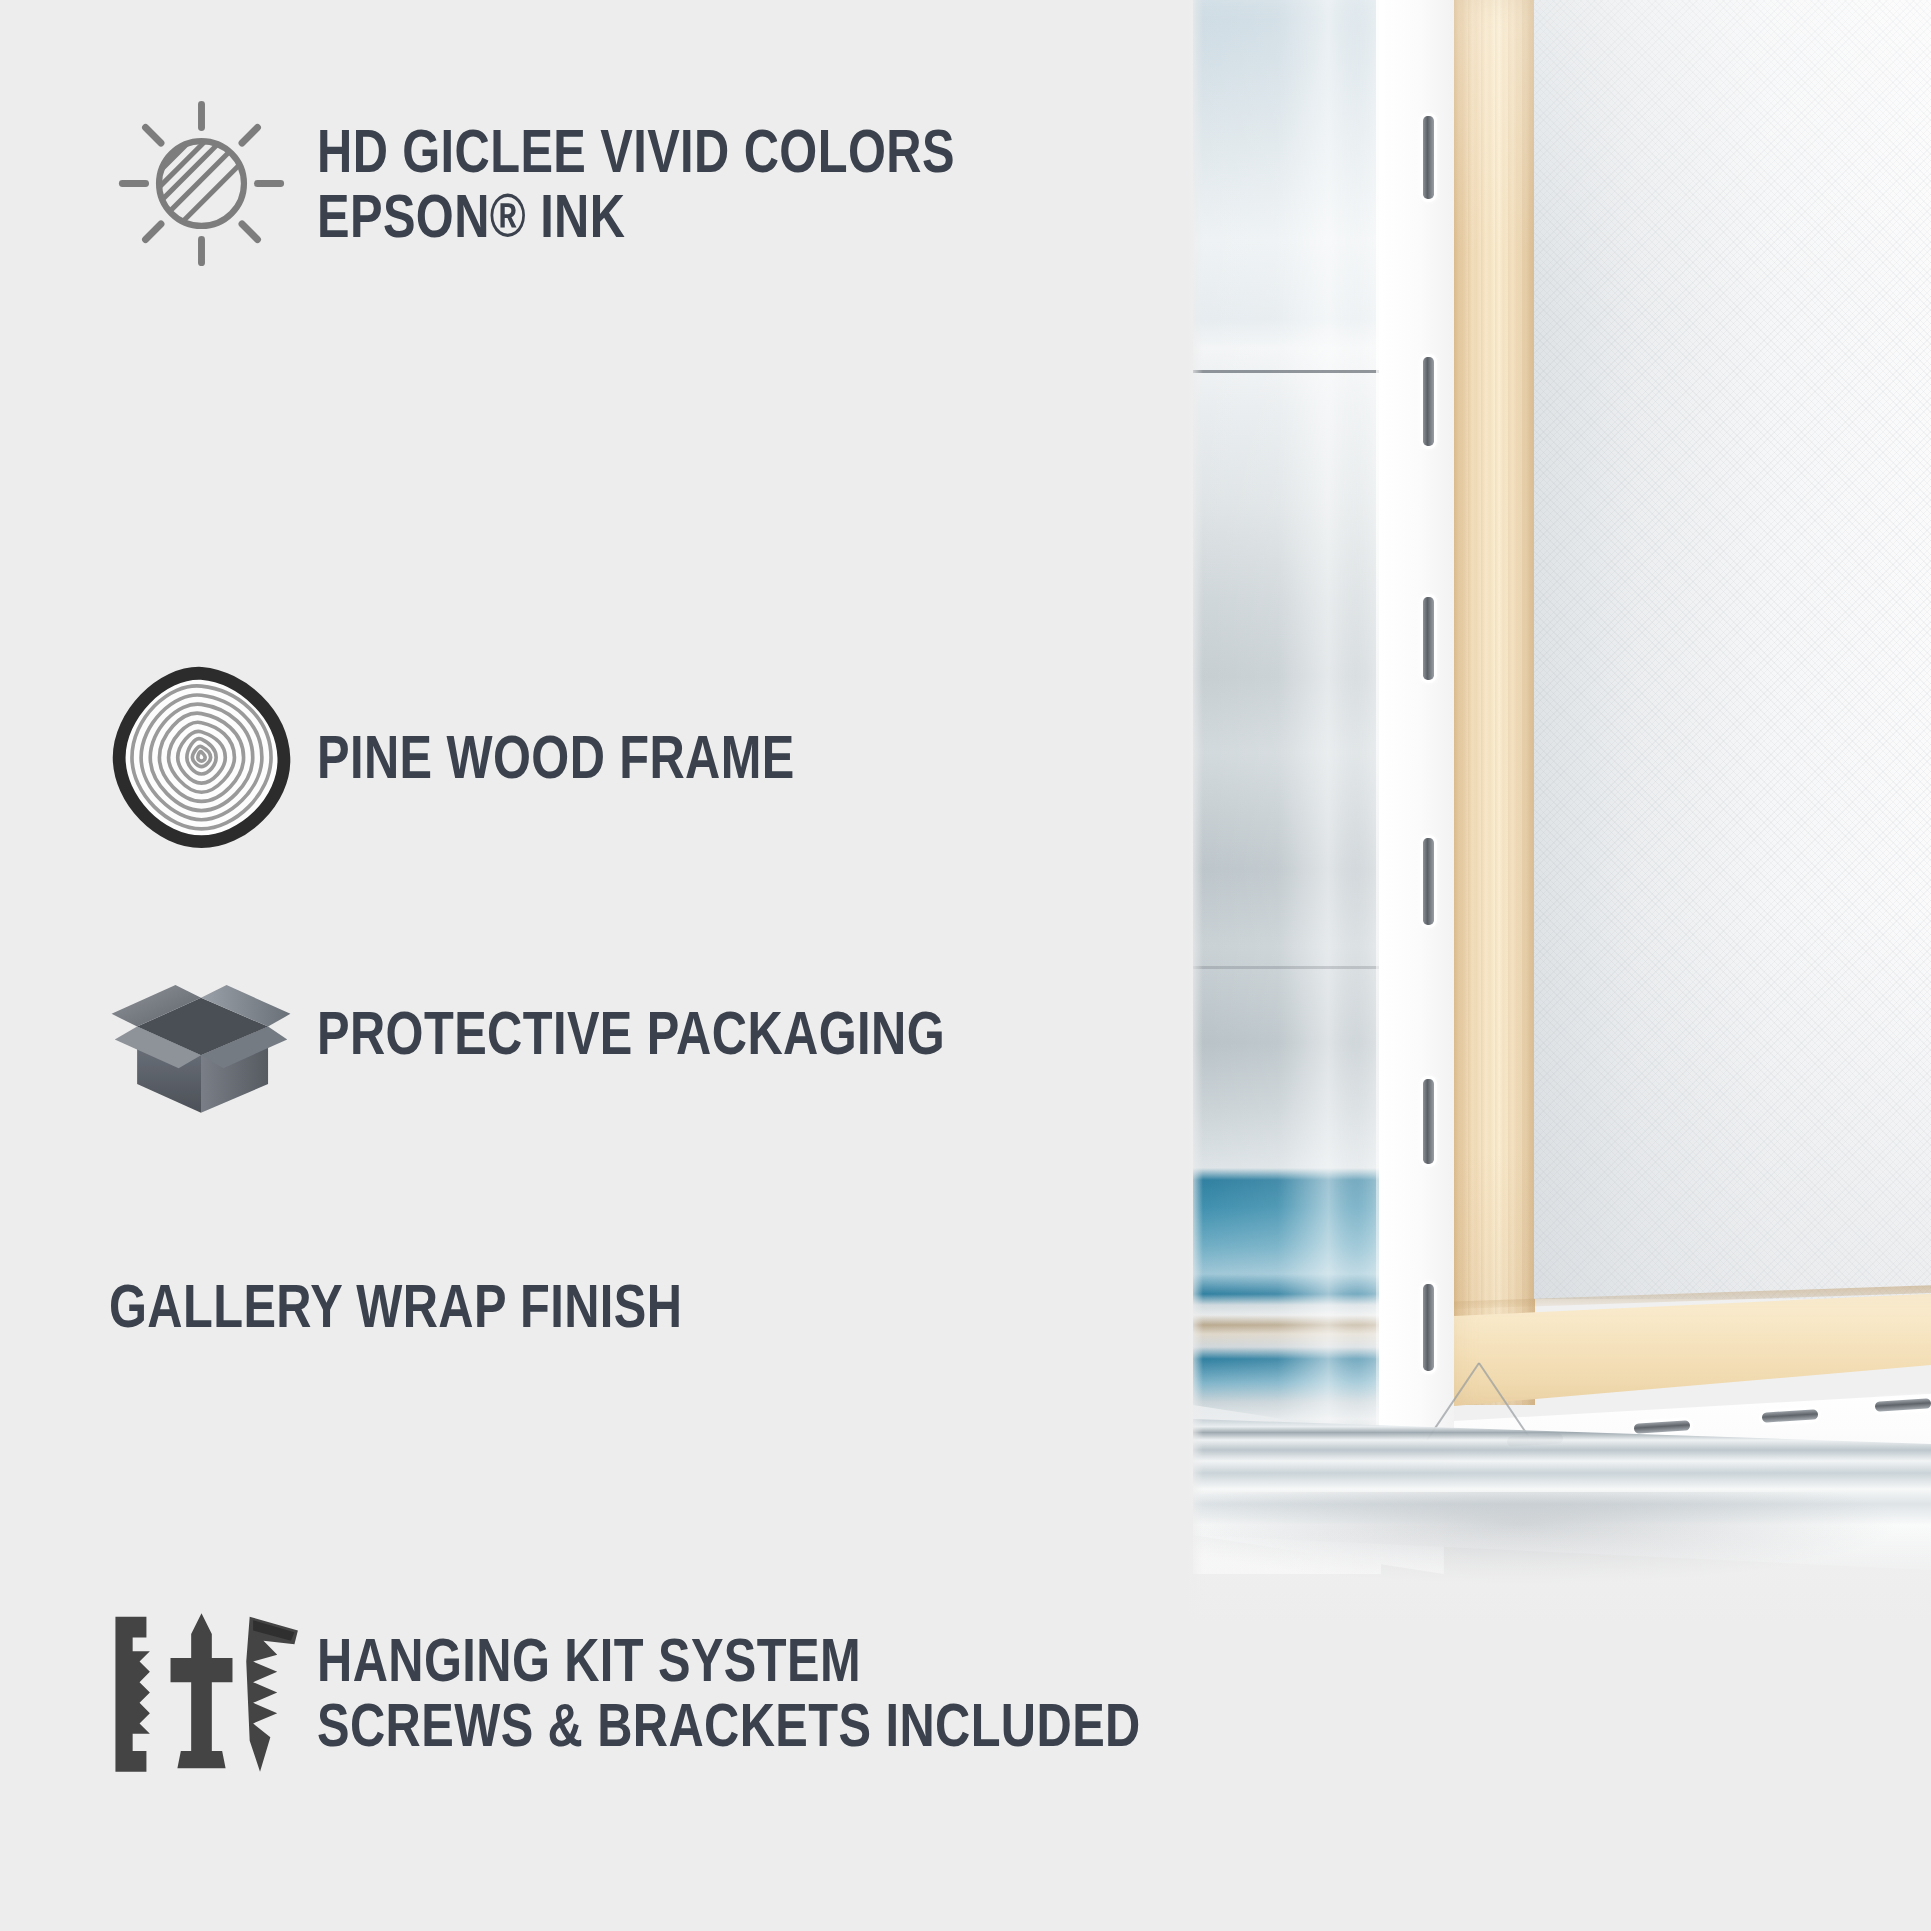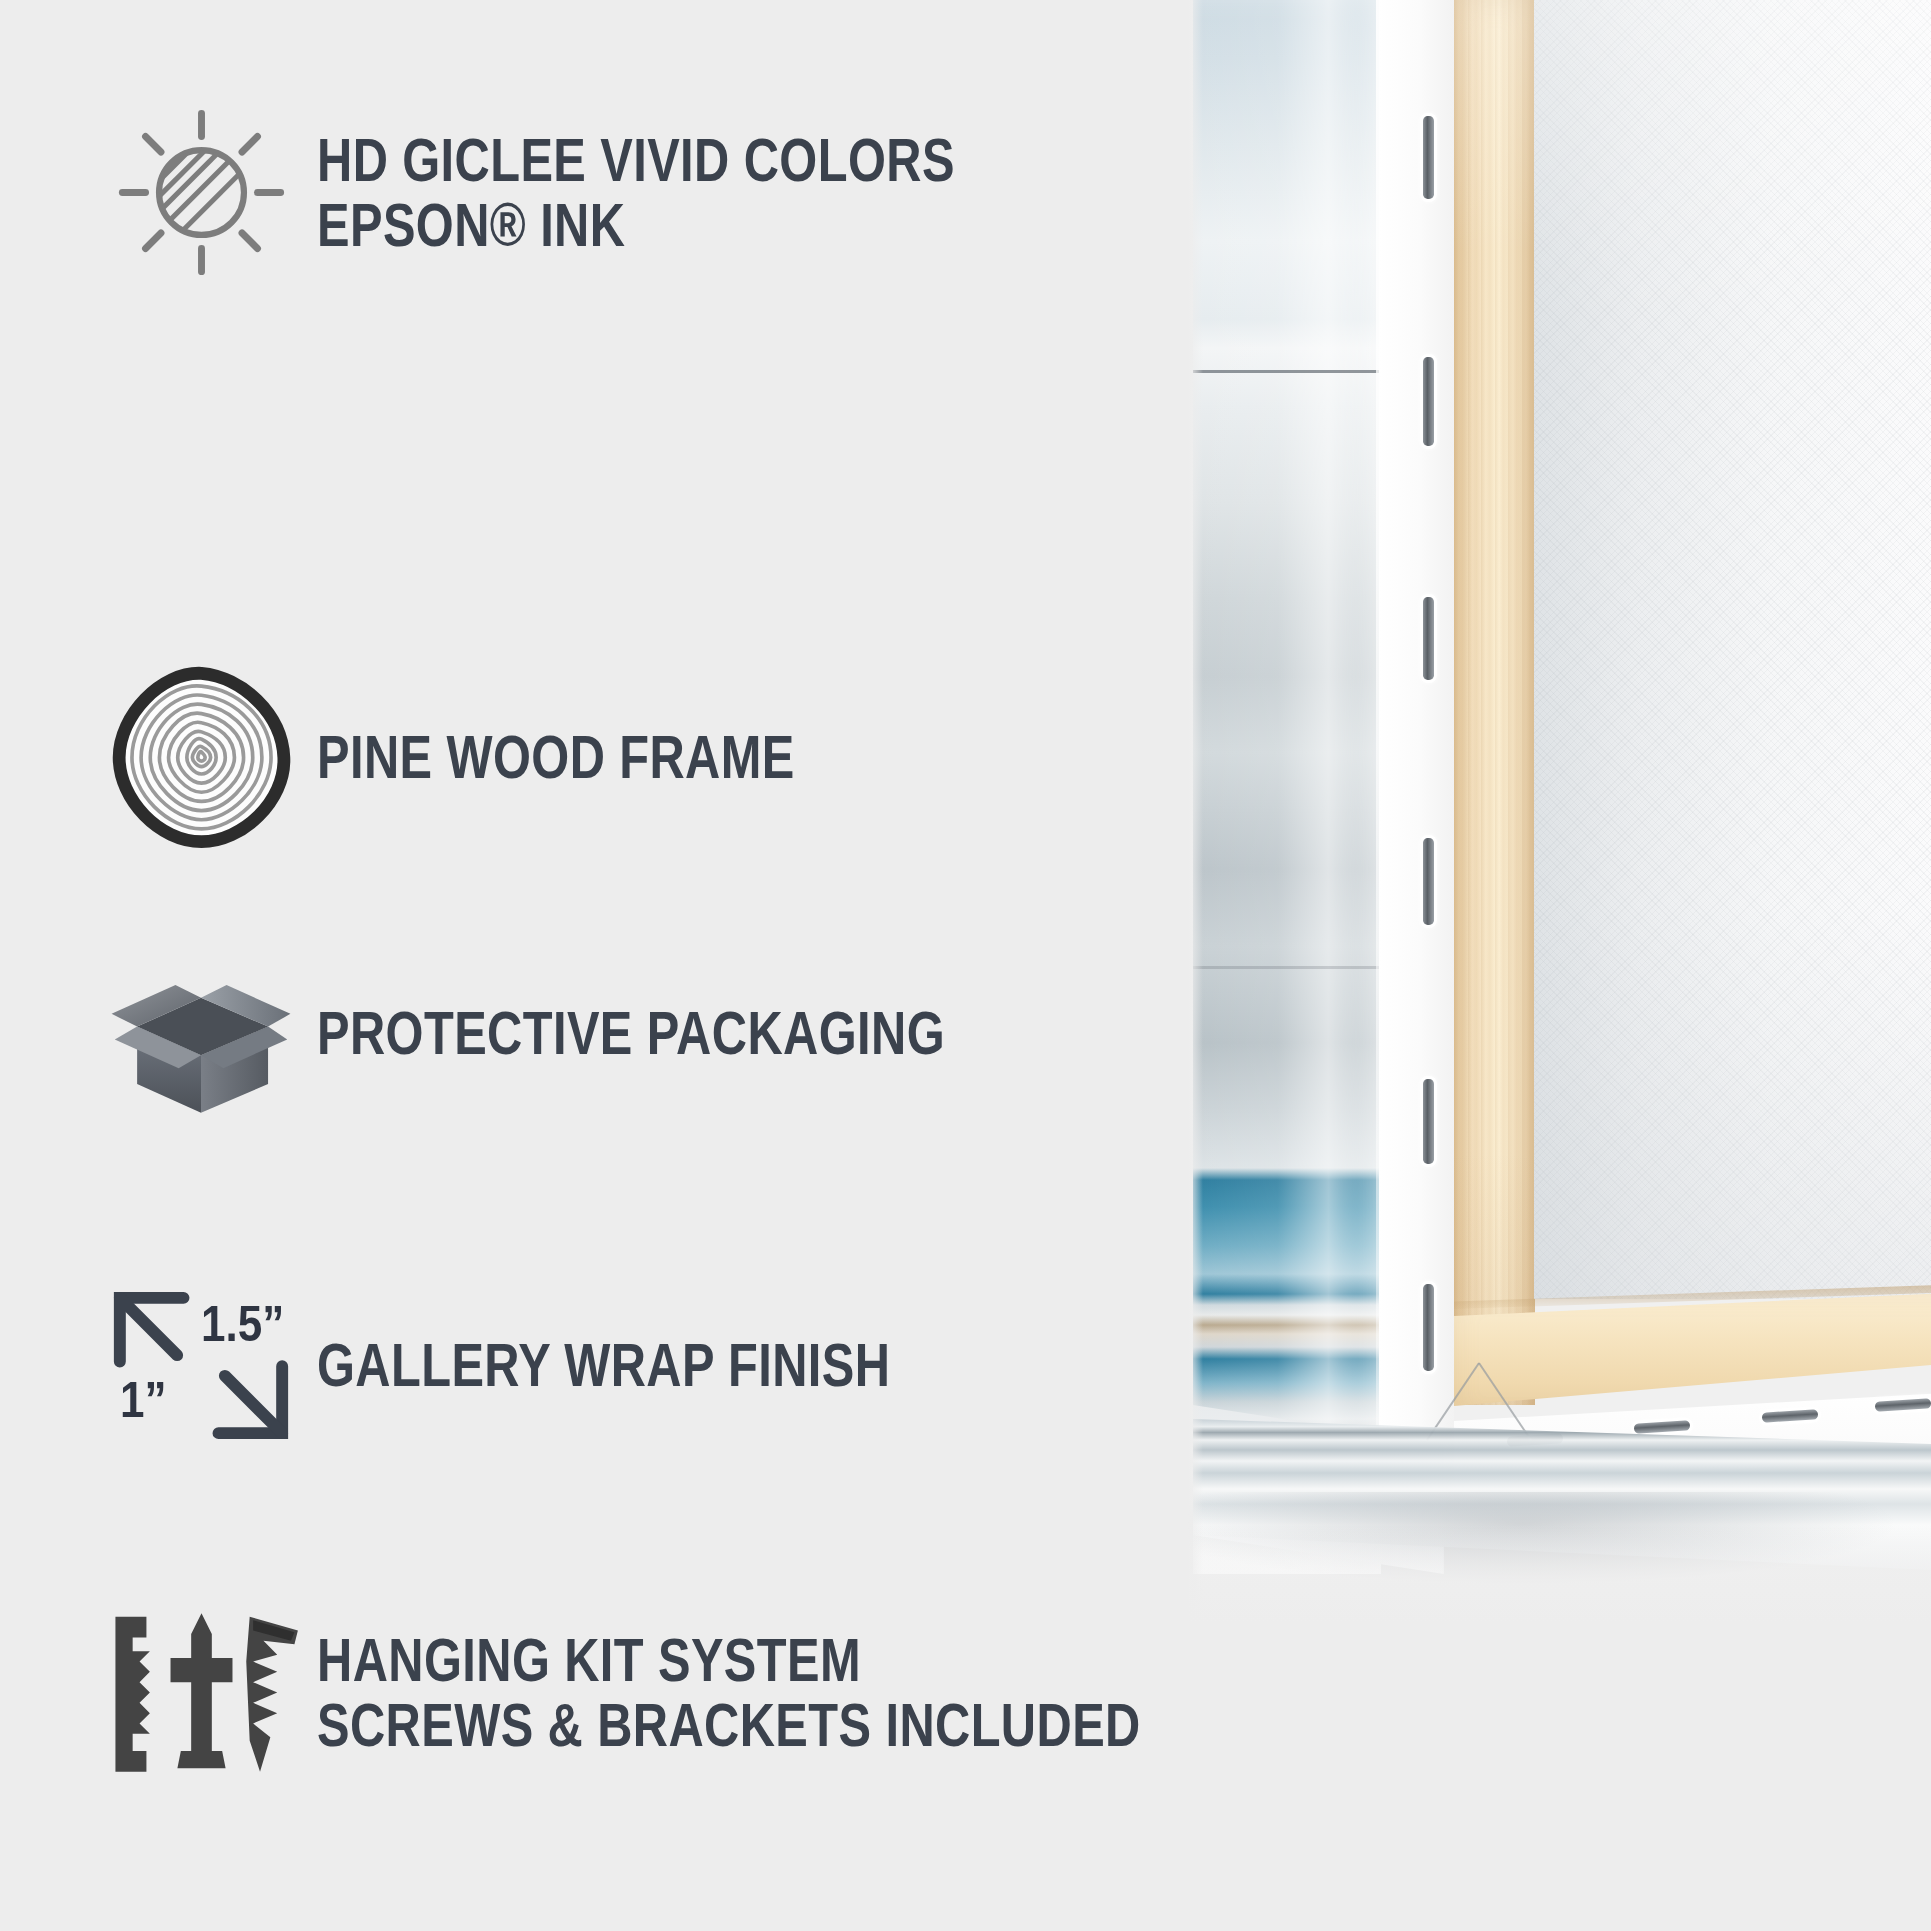--- a/index.html
+++ b/index.html
@@ -189,21 +189,21 @@
     font-family:"Liberation Sans", sans-serif;
     font-weight:700;
     font-size:61px;
     line-height:1.06;
     letter-spacing:0.5px;
     transform:scaleX(.80);
     transform-origin:left center;
     white-space:pre-line;
     margin-left:11.6px;
   }
-  .f1{top:96px;}
+  .f1{top:87px;}
   .f2{top:396px;}
   .f3{top:666px;}
   .f4{top:946px;align-items:center;}
   .f5{top:1274px;}
   .f6{top:1603px;}
 
   .dim-wrap{position:relative;width:208px;height:183px;}
   .dimlabel{
     position:absolute;color:#2f3542;font-weight:700;font-size:50px;
     font-family:"Liberation Sans", sans-serif;
@@ -341,36 +341,20 @@
         <path d="M22 50 L6 42 L46 24 L62 32 Z" fill="url(#bxA)"></path>
         <path d="M62 32 L78 24 L118 42 L104 50 Z" fill="url(#bxD)"></path>
         <path d="M22 50 L8 58 L48 76 L62 68 Z" fill="#8e939a"></path>
         <path d="M62 68 L76 76 L116 58 L104 50 Z" fill="#757b83"></path>
       </svg>
     </div>
     <div class="flabel">PROTECTIVE PACKAGING</div>
   </div>
 
   <div class="feature f5">
-    <div class="ficon">
-      <div class="dim-wrap">
-        <svg width="208" height="183" viewBox="0 0 130 115" style="position:absolute;left:0;top:0;" aria-hidden="true">
-          <g stroke="#3b424d" stroke-width="7.5" stroke-linecap="round" fill="none">
-
-            <path d="M14 55 L14 15 L54 15"></path>
-            <path d="M14 15 L50 51"></path>
-
-            <path d="M116 58 L116 100 L76 100"></path>
-            <path d="M116 100 L80 64"></path>
-          </g>
-        </svg>
-        <div class="dimlabel dim15">1.5”</div>
-        <div class="dimlabel dim10">1”</div>
-      </div>
-    </div>
     <div class="flabel">GALLERY WRAP FINISH</div>
   </div>
 
   <div class="feature f6">
     <div class="ficon">
       <svg width="193" height="179" viewBox="0 0 112 104" aria-hidden="true">
         <g fill="#444444">
 
           <path d="M6 8 L24 8 L24 20 L16 20 L16 28 L26 28 L20 34 L26 40 L20 46 L26 52
                    L20 58 L26 64 L20 70 L26 76 L16 76 L16 86 L24 86 L24 98 L6 98 Z"></path>

